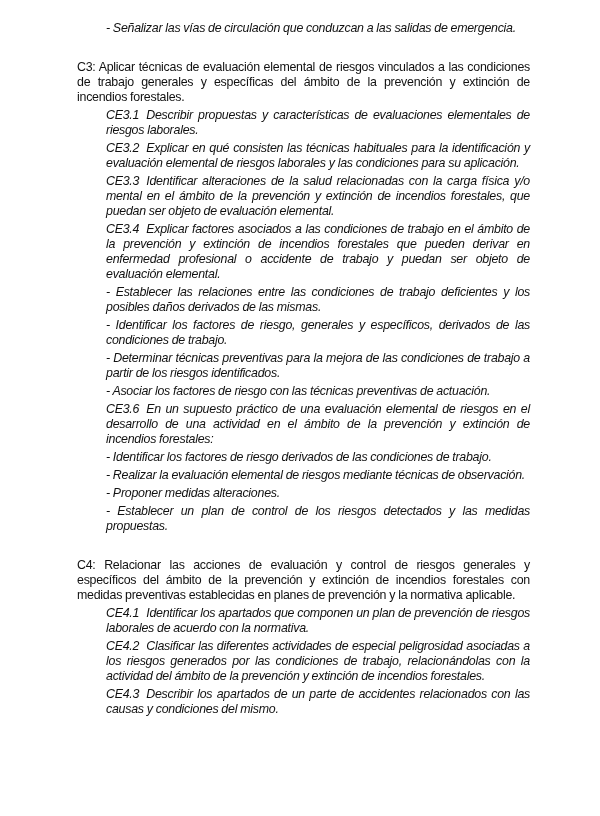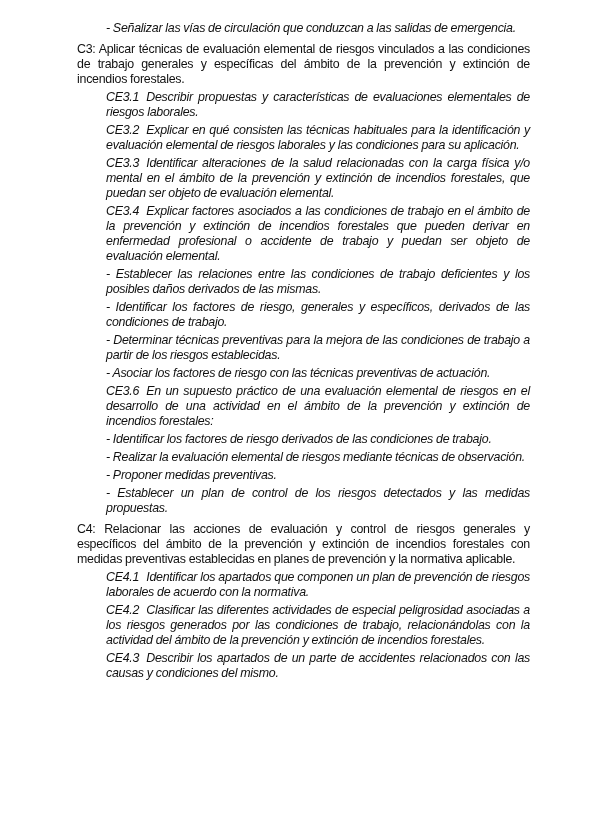--- a/index.html
+++ b/index.html
@@ -27,21 +27,21 @@
     }
     .p {
       margin: 0 0 3px 0;
       text-align: justify;
     }
     .ind {
       margin-left: 29px;
       font-style: italic;
     }
     .heading {
-      margin-top: 6px;
+      margin-top: 24px;
       margin-bottom: 3px;
       text-align: justify;
     }
     .ce-label {
       display: inline-block;
       margin-right: 7px;
     }
   </style>
 </head>
 <body>
@@ -52,28 +52,28 @@
 
   <p class="heading">C3: Aplicar técnicas de evaluación elemental de riesgos vinculados a las condiciones de trabajo generales y específicas del ámbito de la prevención y extinción de incendios forestales.</p>
 
   <p class="p ind"><span class="ce-label">CE3.1</span><span>Describir propuestas y características de evaluaciones elementales de riesgos laborales.</span></p>
   <p class="p ind"><span class="ce-label">CE3.2</span><span>Explicar en qué consisten las técnicas habituales para la identificación y evaluación elemental de riesgos laborales y las condiciones para su aplicación.</span></p>
   <p class="p ind"><span class="ce-label">CE3.3</span><span>Identificar alteraciones de la salud relacionadas con la carga física y/o mental en el ámbito de la prevención y extinción de incendios forestales, que puedan ser objeto de evaluación elemental.</span></p>
   <p class="p ind"><span class="ce-label">CE3.4</span><span>Explicar factores asociados a las condiciones de trabajo en el ámbito de la prevención y extinción de incendios forestales que pueden derivar en enfermedad profesional o accidente de trabajo y puedan ser objeto de evaluación elemental.</span></p>
 
   <p class="p ind">- Establecer las relaciones entre las condiciones de trabajo deficientes y los posibles daños derivados de las mismas.</p>
   <p class="p ind">- Identificar los factores de riesgo, generales y específicos, derivados de las condiciones de trabajo.</p>
-  <p class="p ind">- Determinar técnicas preventivas para la mejora de las condiciones de trabajo a partir de los riesgos establecidas.</p>
+  <p class="p ind">- Determinar técnicas preventivas para la mejora de las condiciones de trabajo a partir de los riesgos identificados.</p>
   <p class="p ind">- Asociar los factores de riesgo con las técnicas preventivas de actuación.</p>
 
   <p class="p ind"><span class="ce-label">CE3.6</span><span>En un supuesto práctico de una evaluación elemental de riesgos en el desarrollo de una actividad en el ámbito de la prevención y extinción de incendios forestales:</span></p>
 
   <p class="p ind">- Identificar los factores de riesgo derivados de las condiciones de trabajo.</p>
   <p class="p ind">- Realizar la evaluación elemental de riesgos mediante técnicas de observación.</p>
-  <p class="p ind">- Proponer medidas preventivas.</p>
+  <p class="p ind">- Proponer medidas alteraciones.</p>
   <p class="p ind">- Establecer un plan de control de los riesgos detectados y las medidas propuestas.</p>
 
   <p class="heading">C4: Relacionar las acciones de evaluación y control de riesgos generales y específicos del ámbito de la prevención y extinción de incendios forestales con medidas preventivas establecidas en planes de prevención y la normativa aplicable.</p>
 
   <p class="p ind"><span class="ce-label">CE4.1</span><span>Identificar los apartados que componen un plan de prevención de riesgos laborales de acuerdo con la normativa.</span></p>
   <p class="p ind"><span class="ce-label">CE4.2</span><span>Clasificar las diferentes actividades de especial peligrosidad asociadas a los riesgos generados por las condiciones de trabajo, relacionándolas con la actividad del ámbito de la prevención y extinción de incendios forestales.</span></p>
   <p class="p ind"><span class="ce-label">CE4.3</span><span>Describir los apartados de un parte de accidentes relacionados con las causas y condiciones del mismo.</span></p>
 
 </div>
 

